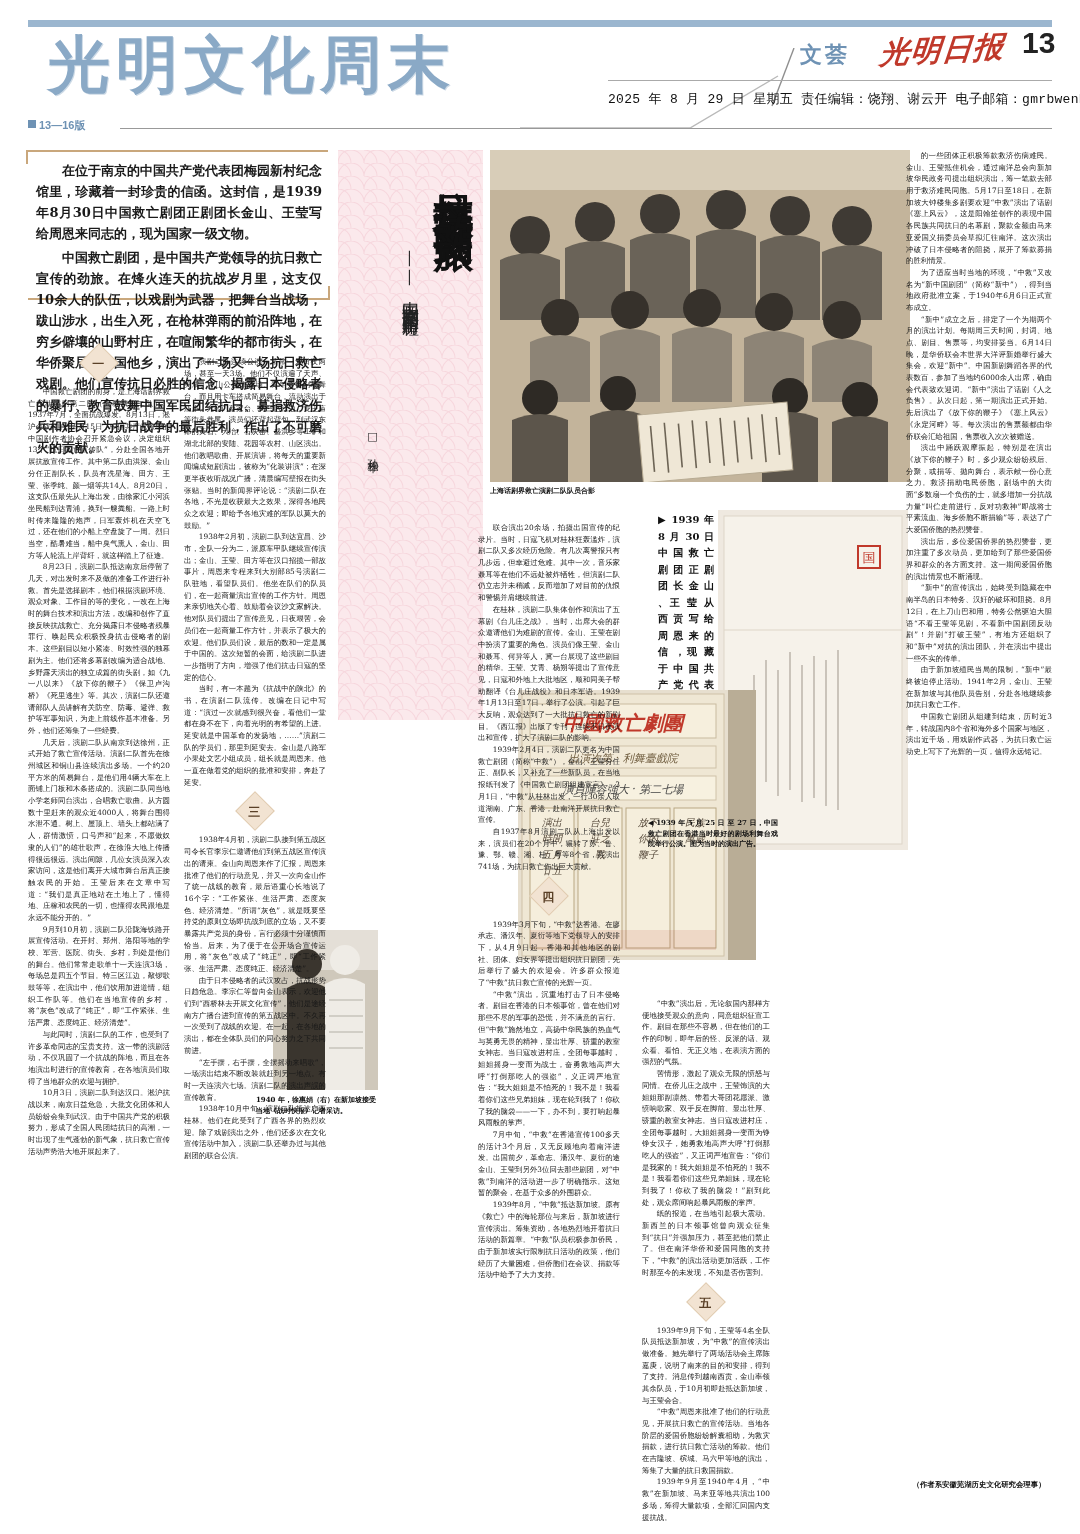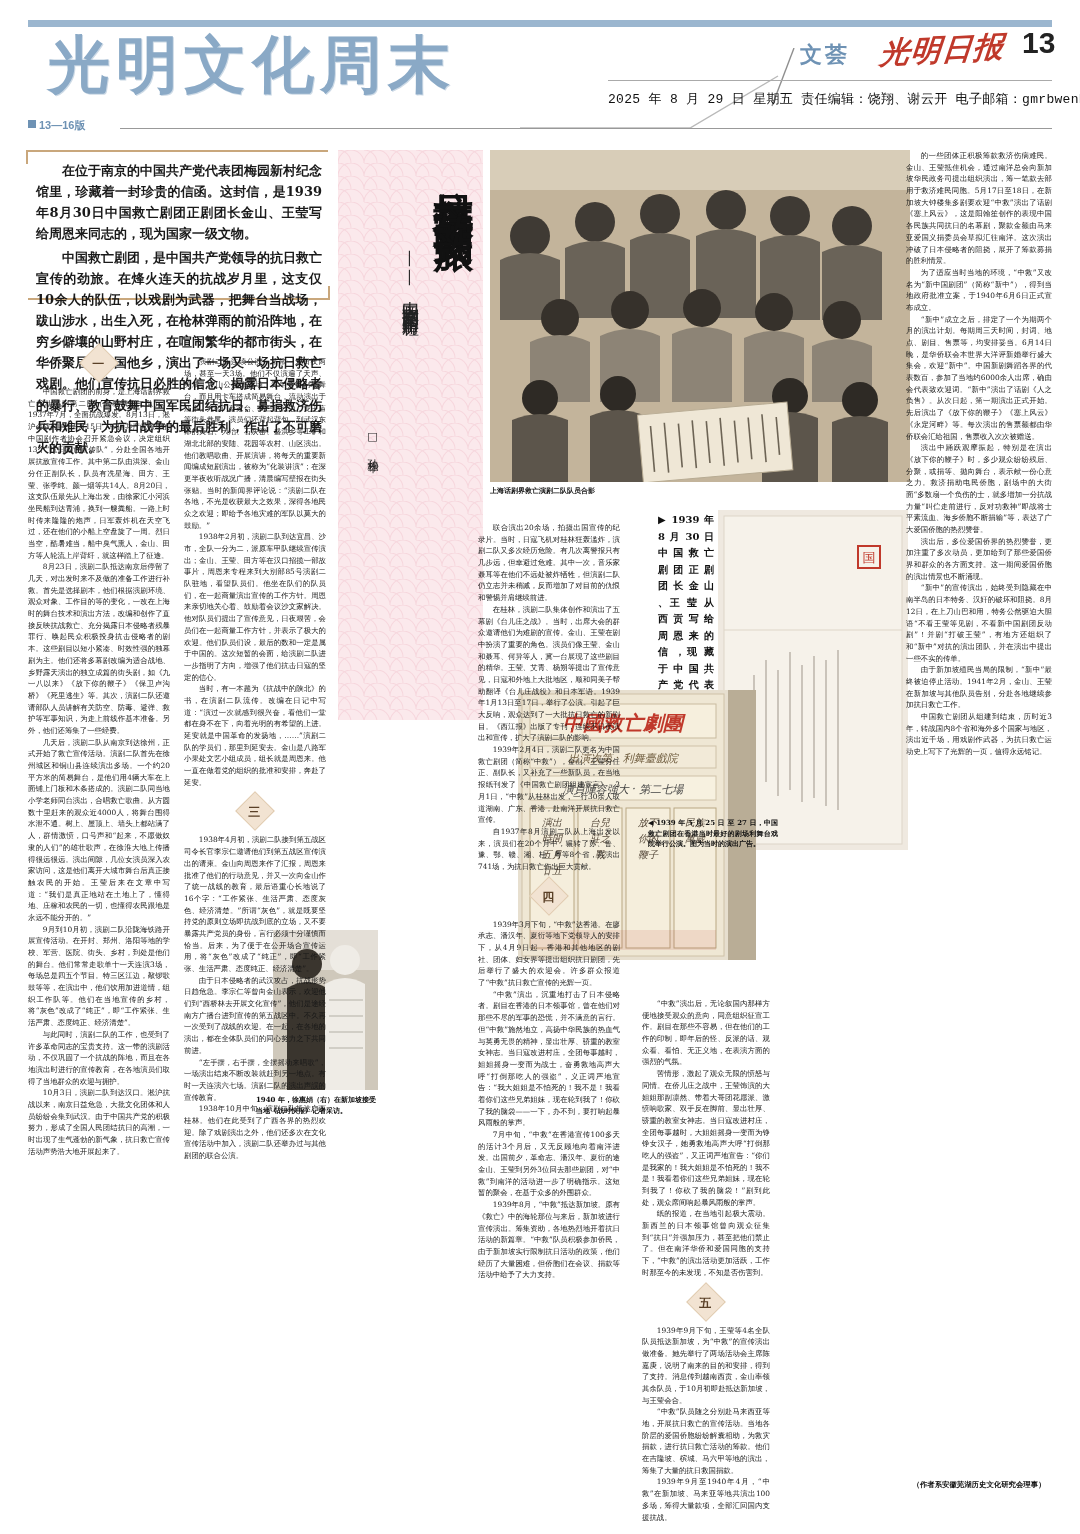--- a/index.html
+++ b/index.html
@@ -438,21 +438,21 @@
           <p>“中救”演出，沉重地打击了日本侵略者。剧目在香港的日本领事馆，曾在他们对那些不尽的军事的恐慌，并不满意的言行。但“中救”施然地立，高扬中华民族的热血气与英勇无畏的精神，显出壮厚、骄重的教室女神志。当日寇改进村庄，全团每事越时，姐姐摇身一变而为战士，奋勇救地高声大呼“打倒那吃人的强盗”，义正词严地宣告：“我大姐姐是不怕死的！我不是！我看着你们这些兄弟姐妹，现在轮到我了！你砍了我的脑袋——一下，办不到，要打响起暴风雨般的掌声。</p>
           <p>7月中旬，“中救”在香港宣传100多天的活计3个月后，又无反顾地向着南洋进发。出国前夕，革命志、潘汉年、夏衍的途金山、王莹到另外3位回去那些剧团，对“中救”到南洋的活动进一步了明确指示。这短暂的聚会，在基于众多的外围群众。</p>
           <p>1939年8月，“中救”抵达新加坡。原有《救亡》中的海轮那位与来后，新加坡进行宣传演出。筹集资助，各地热烈地开着抗日活动的新篇章。“中救”队员积极参加侨民，由于新加坡实行限制抗日活动的政策，他们经历了大量困难，但侨胞们在会议、捐款等活动中给予了大力支持。</p>
         </div>
         <div class="col" style="left: 614px; top: 848px; width: 128px; height: 524px; overflow: hidden;">
           <p>“中救”演出后，无论叙国内那样方便地接受观众的意向，同意组织征宣工作。剧目在那些不容易，但在他们的工作的印制，即年后的怪、反派的话、观众看、看怕、无正义地，在表演方面的强烈的气氛。</p>
           <p>苦情形，激起了观众无限的愤怒与同情。在侨儿庄之战中，王莹饰演的大姐姐那副凛然、带着大哥团花愿派、激愤响歌家、双手反在脚前、显出壮厚、骄重的教室女神志。当日寇改进村庄，全团每事越时，大姐姐摇身一变而为铮铮女汉子，她勇救地高声大呼“打倒那吃人的强盗”，又正词严地宣告：“你们是我家的！我大姐姐是不怕死的！我不是！我看着你们这些兄弟姐妹，现在轮到我了！你砍了我的脑袋！”剧到此处，观众席间响起暴风雨般的掌声。</p>
           <p>纸的报道，在当地引起极大震动。新西兰的日本领事馆曾向观众征集到“抗日”并强加压力，甚至把他们禁止了。但在南洋华侨和爱国同胞的支持下，“中救”的演出活动更加活跃，工作时那至今的未发现，不知是否伤害到。</p>
           <div class="divider"><span><i>五</i></span></div>
           <p>1939年9月下旬，王莹等4名全队队员抵达新加坡，为“中救”的宣传演出做准备。她先举行了两场活动会主席陈嘉庚，说明了南来的目的和安排，得到了支持。消息传到越南西贡，金山率领其余队员，于10月初即赴抵达新加坡，与王莹会合。</p>
-          <p>“中救”队员随之分别赴马来西亚等地，开展抗日救亡的宣传活动。当地各阶层的爱国侨胞纷纷解囊相助，为救灾捐款，进行抗日救亡活动的筹款。他们在吉隆坡、槟城、马六甲等地的演出，筹集了大量的抗日救国捐款。</p>
+          <p>“中救”周恩来批准了他们的行动意见，开展抗日救亡的宣传活动。当地各阶层的爱国侨胞纷纷解囊相助，为救灾捐款，进行抗日救亡活动的筹款。他们在吉隆坡、槟城、马六甲等地的演出，筹集了大量的抗日救国捐款。</p>
           <p>1939年9月至1940年4月，“中救”在新加坡、马来亚等地共演出100多场，筹得大量款项，全部汇回国内支援抗战。</p>
         </div>
         <div class="col" style="left: 878px; top: 0px; width: 146px; height: 1325px; overflow: hidden;">
           <p>的一些团体正积极筹款救济伤病难民。金山、王莹抵住机会，通过南洋总会向新加坡华民政务司提出组织演出，筹一笔款去部用于救济难民同胞。5月17日至18日，在新加坡大钟楼集多剧要欢迎“中救”演出了话剧《塞上风云》，这是阳翰笙创作的表现中国各民族共同抗日的名幕剧，聚款金额由马来亚爱国义捐委员会草拟汇往南洋。这次演出冲破了日本侵略者的阻挠，展开了筹款募捐的胜利情景。</p>
           <p>为了适应当时当地的环境，“中救”又改名为“新中国剧团”（简称“新中”），得到当地政府批准立案，于1940年6月6日正式宣布成立。</p>
           <p>“新中”成立之后，排定了一个为期两个月的演出计划。每期周三天时间，封词、地点、剧目、售票等，均安排妥当。6月14日晚，是华侨联会本世界大洋评新婚举行盛大集会，欢迎“新中”。中国新剧舞蹈各界的代表数百，参加了当地约6000余人出席，确由会代表致欢迎词。“新中”演出了话剧《人之负售》。从次日起，第一期演出正式开始。先后演出了《放下你的鞭子》《塞上风云》《永定河畔》等。每次演出的售票额都由华侨联会汇给祖国，售票收入次次被赠送。</p>
           <p>演出中踊跃观摩振起，特别是在演出《放下你的鞭子》时，多少观众纷纷残后、分聚，或捐等、抛向舞台，表示献一份心意之力。救济捐助电民侨胞，剧场中的大街面“多数扇一个负伤的士，就多增加一分抗战力量“叫伫走前进行，反对功救神”即战将士平素流血、海乡侨胞不断捐输”等，表达了广大爱国侨胞的热烈赞誉。</p>
           <p>演出后，多位爱国侨界的热烈赞誉，更加注重了多次动员，更加给到了那些爱国侨界和群众的各方面支持。这一期间爱国侨胞的演出情景也不断涌现。</p>
           <p>“新中”的宣传演出，始终受到隐藏在中南半岛的日本特务、汉奸的破坏和阻挠。8月12日，在上刀山巴和用，特务公然驱迫大胆语“不看王莹等见剧，不看新中国剧团反动剧”！并剧“打破王莹”，有地方还组织了和“新中”对抗的演出团队，并在演出中提出一些不实的传单。</p>
           <p>由于新加坡殖民当局的限制，“新中”最终被迫停止活动。1941年2月，金山、王莹在新加坡与其他队员告别，分赴各地继续参加抗日救亡工作。</p>

